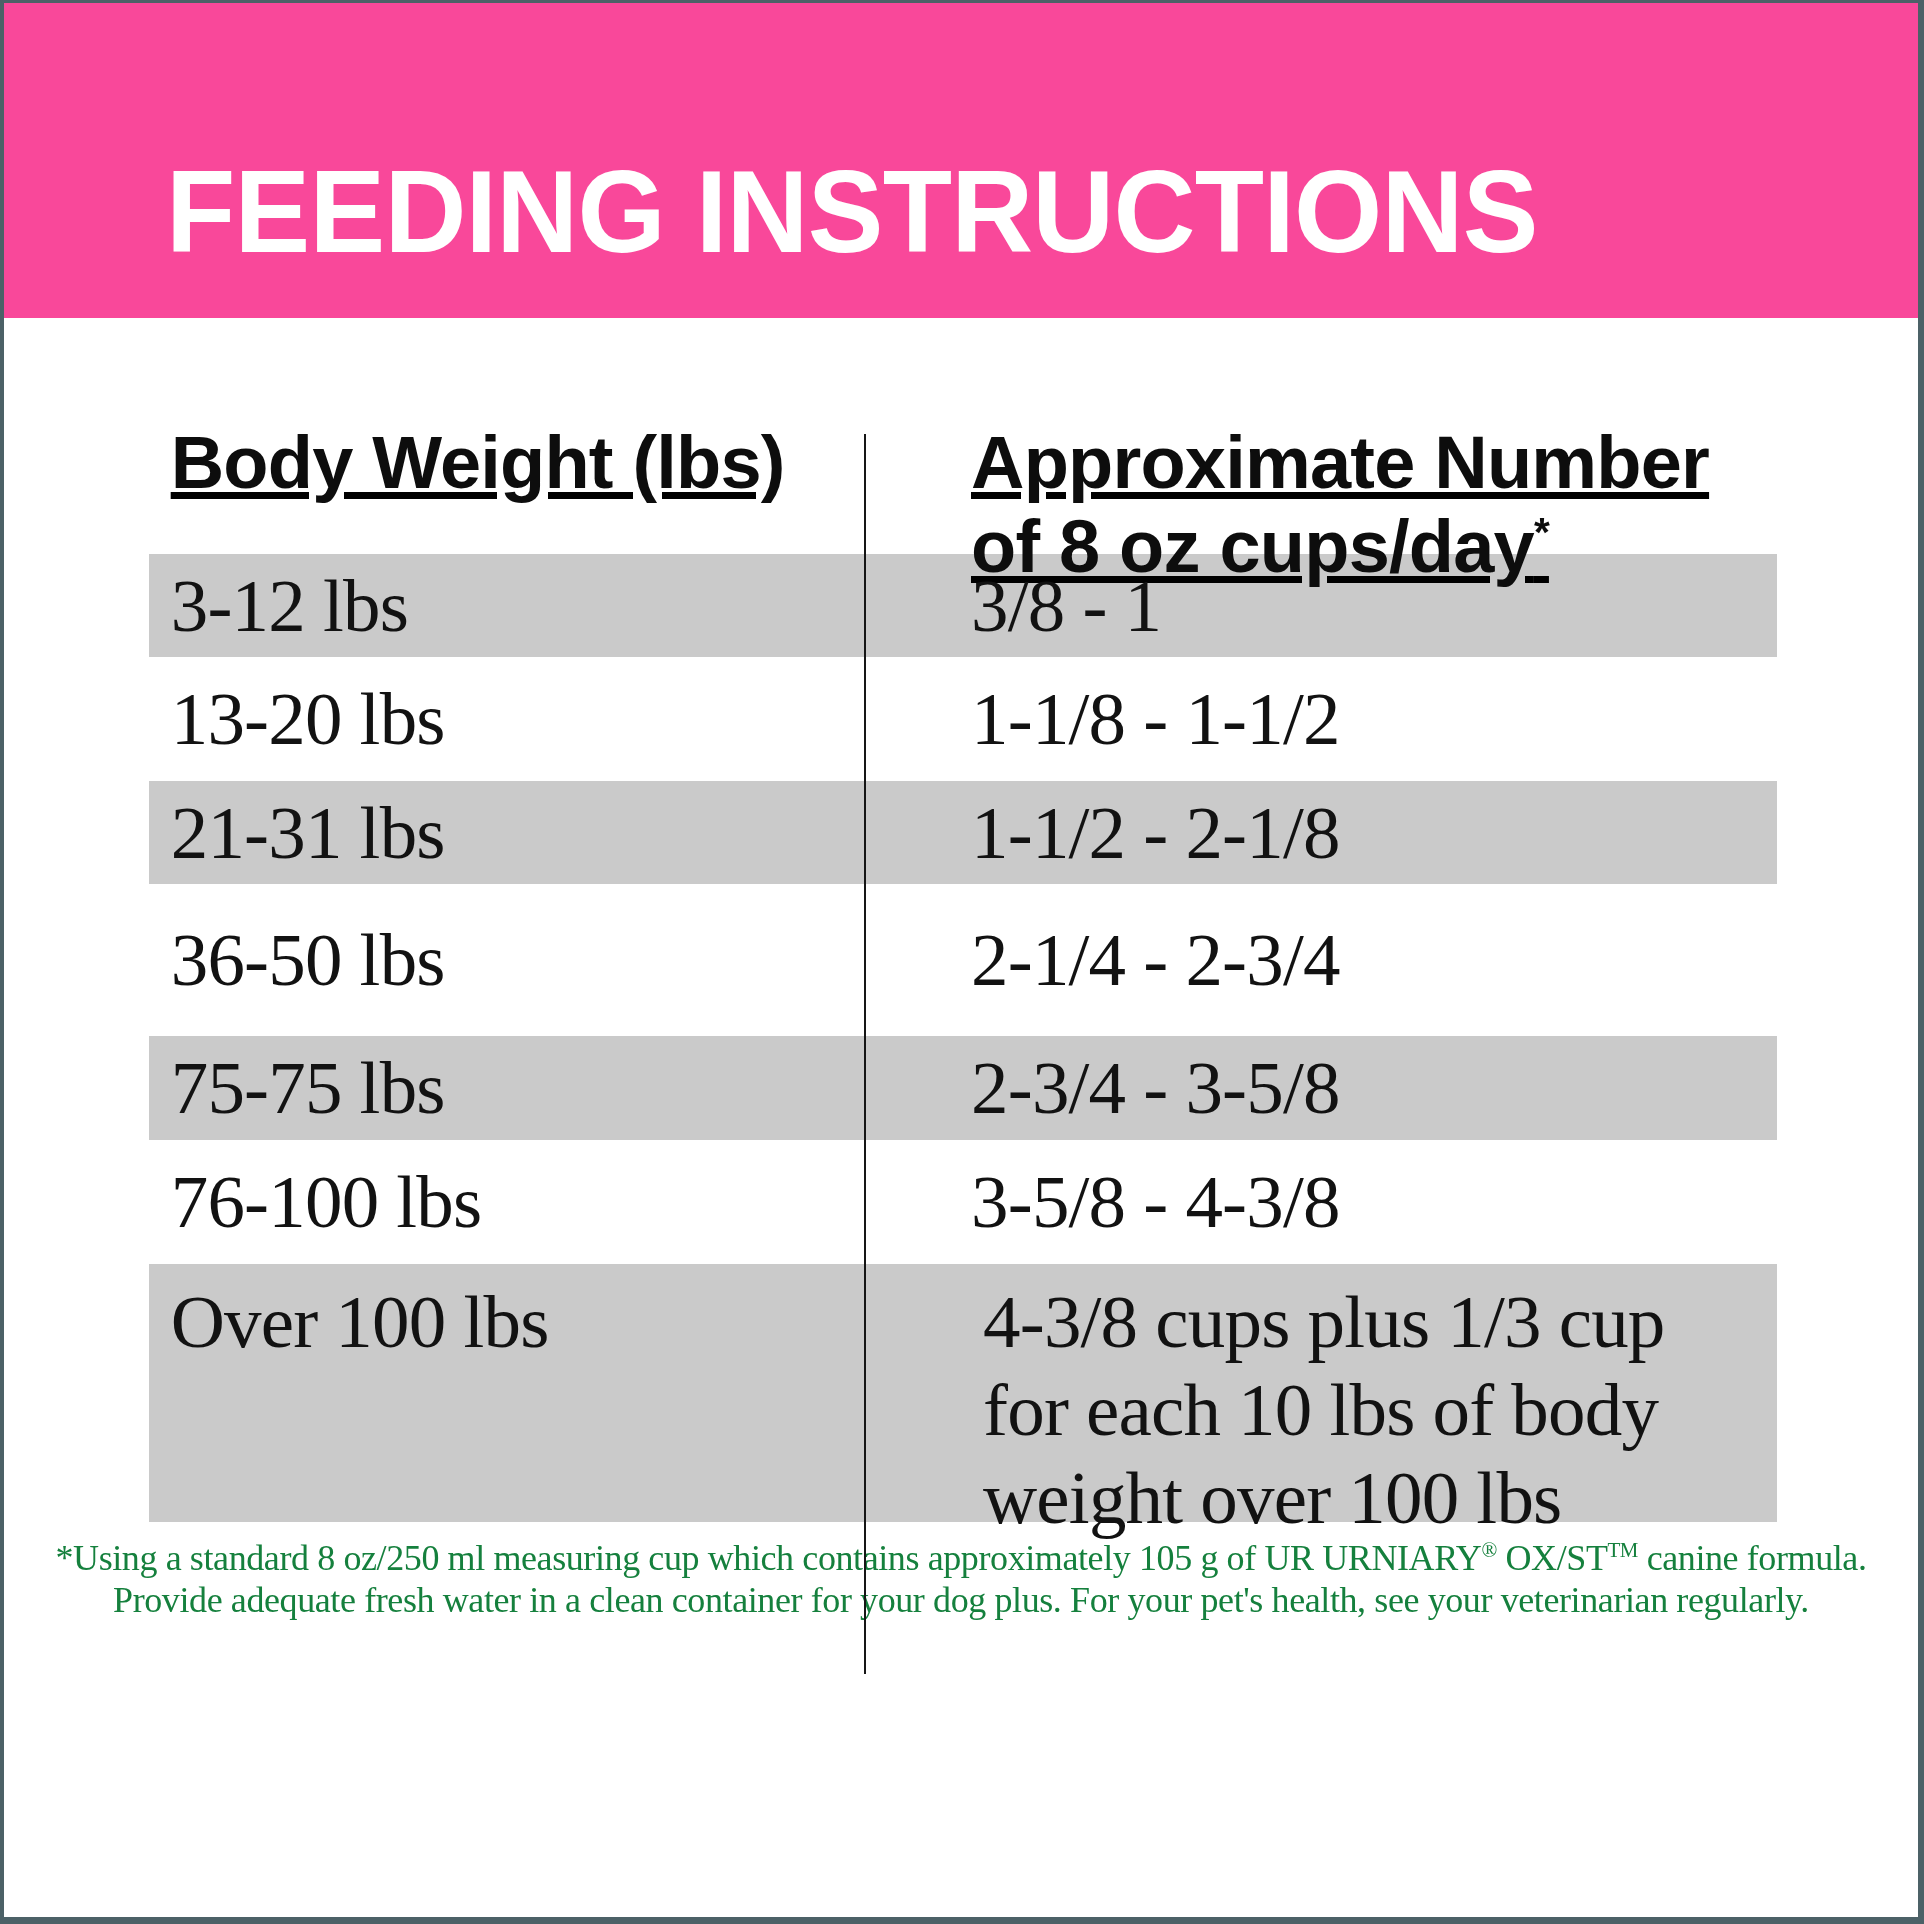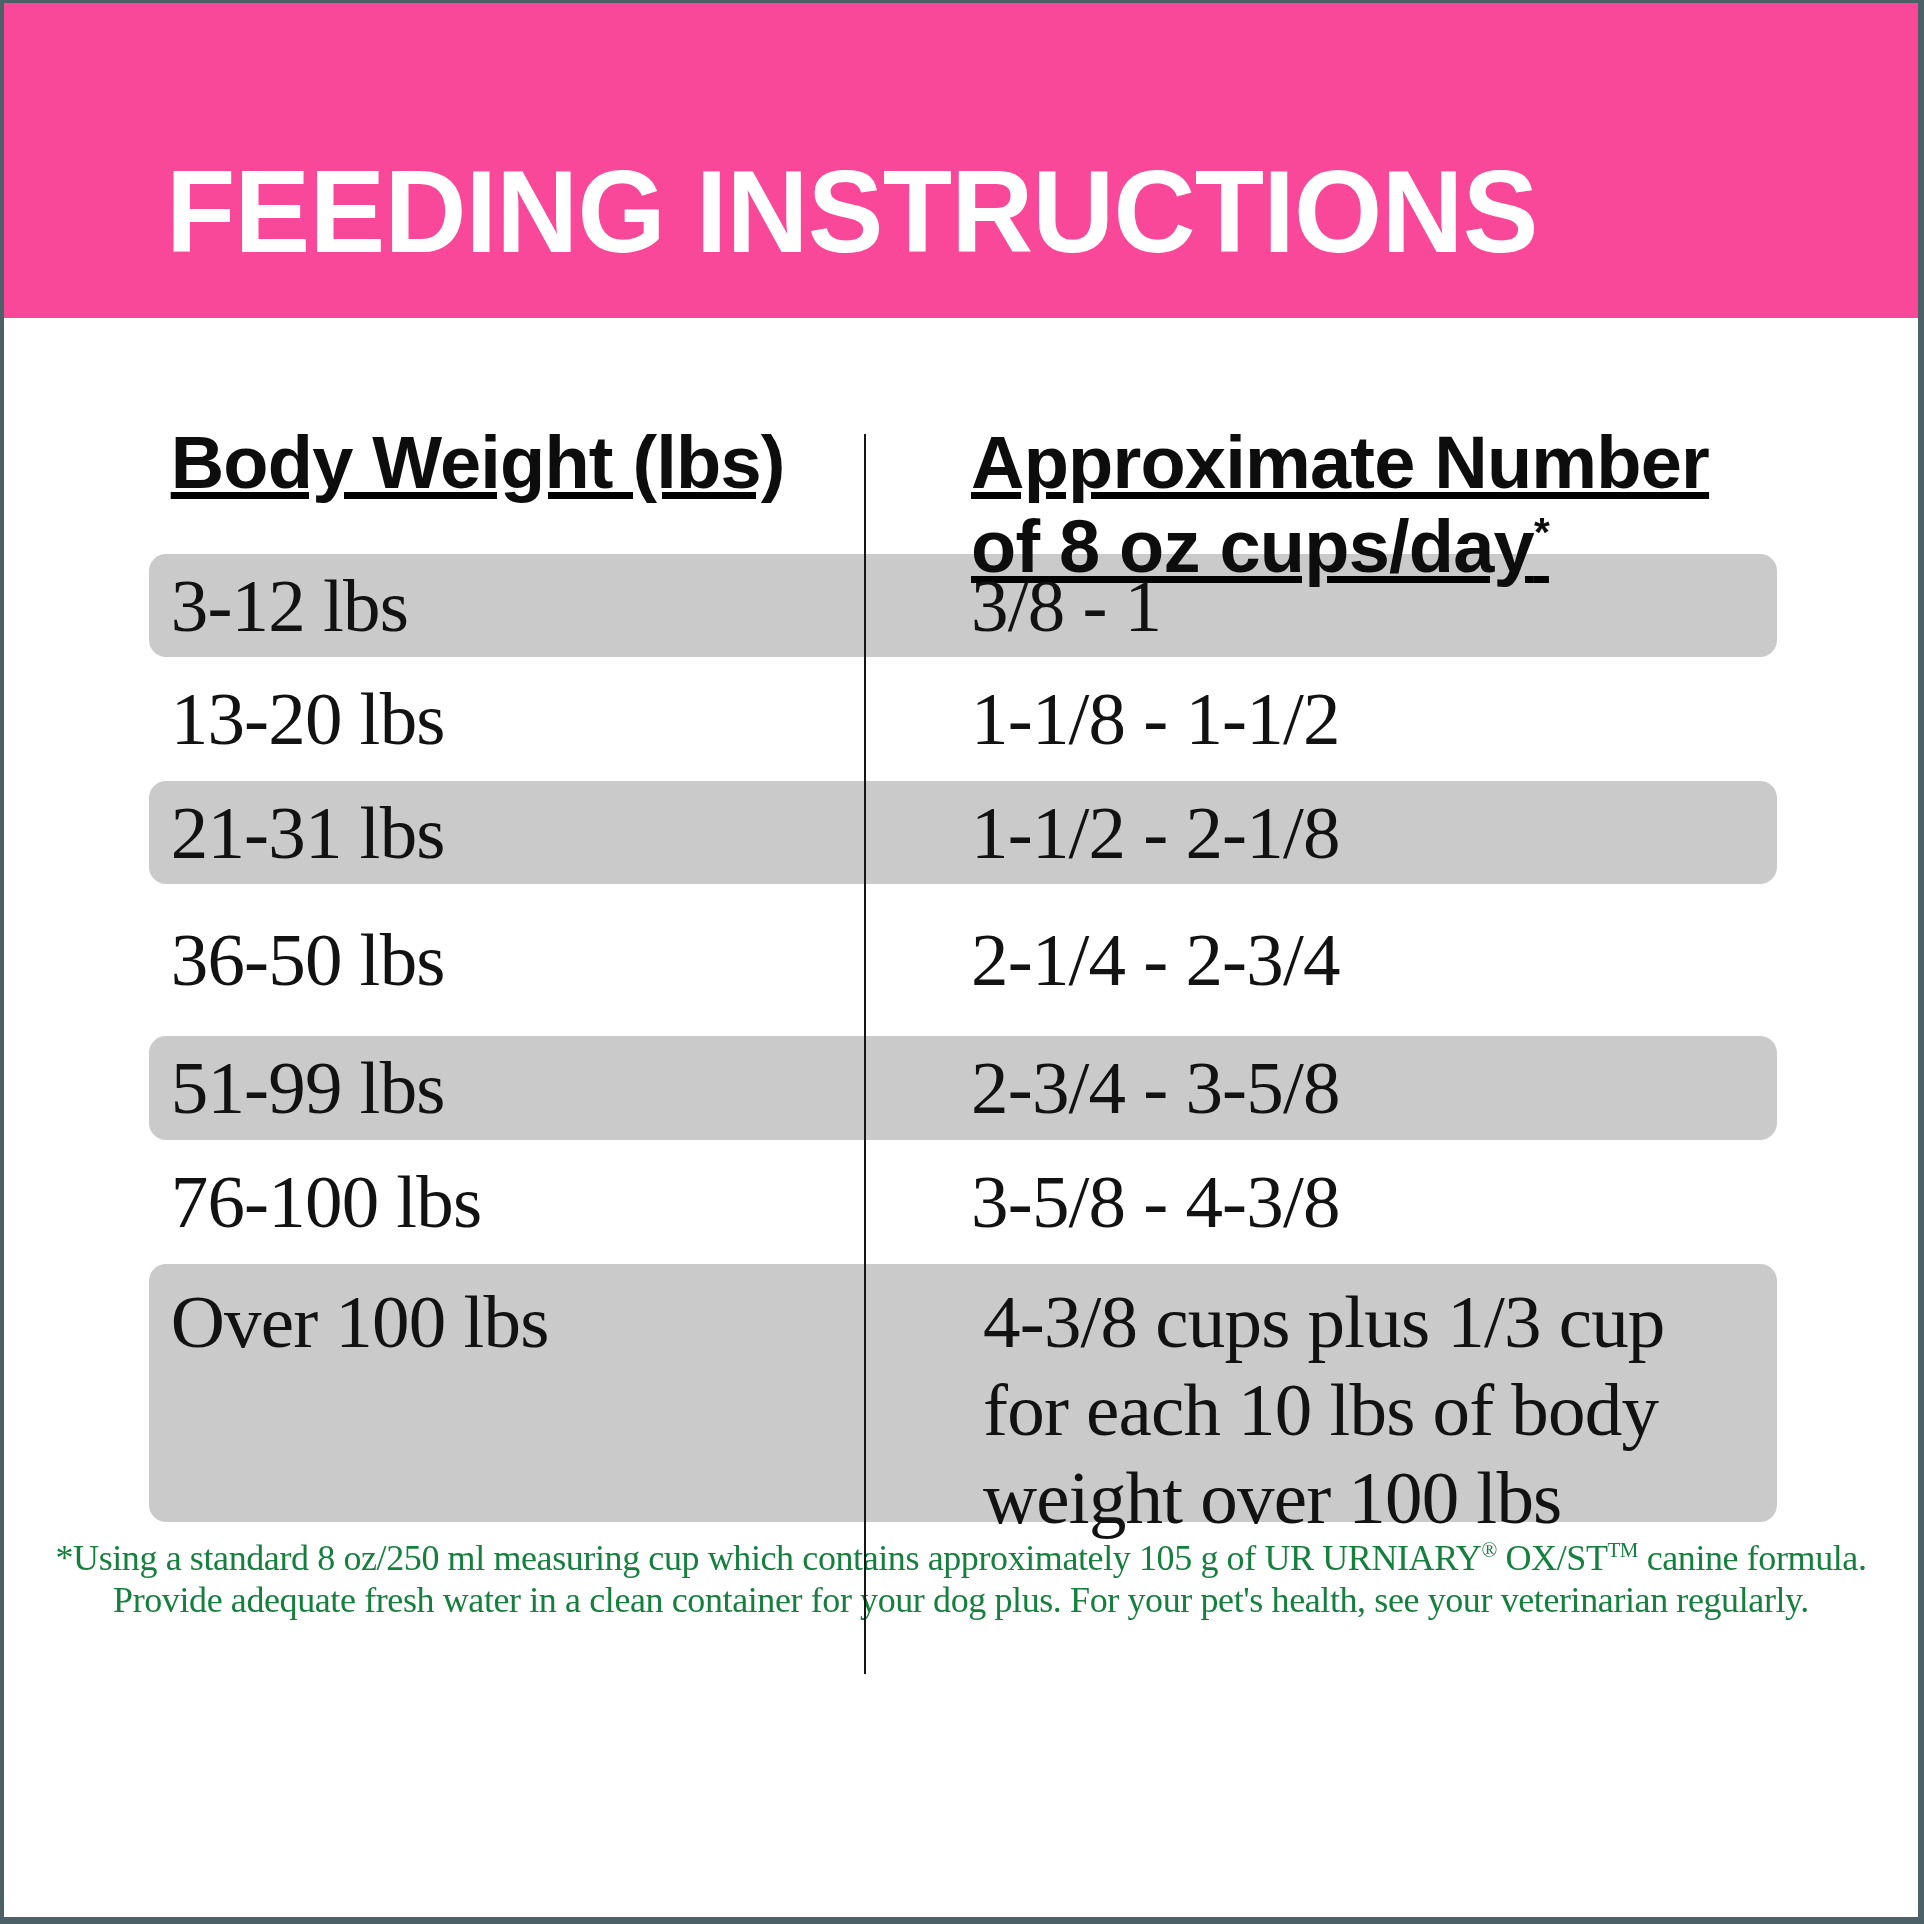--- a/index.html
+++ b/index.html
@@ -66,21 +66,21 @@
     color: #0d0d0d;
     letter-spacing: -0.8px;
   }
   .hdr-cell.c1 { padding-left: 21.7px; }
   .hdr-cell.c2 { padding-left: 107px; }
   .hdr-cell sup {
     font-size: 55%;
     vertical-align: super;
     line-height: 0;
   }
-  .row { align-items: stretch; border-radius: 17px; }
+  .row { align-items: stretch; }
   .row .cell {
     display: flex;
     align-items: center;
     font-family: "Liberation Serif", serif;
     font-size: 75px;
     letter-spacing: -0.8px;
     color: #121212;
     line-height: 1.17;
   }
   .row .c1 { padding-left: 21.7px; }
@@ -149,21 +149,21 @@
       <div class="cell c1">21-31 lbs</div>
       <div class="cell c2">1-1/2 - 2-1/8</div>
     </div>
 
     <div class="row h-white2">
       <div class="cell c1">36-50 lbs</div>
       <div class="cell c2">2-1/4 - 2-3/4</div>
     </div>
 
     <div class="row shaded h-gray2">
-      <div class="cell c1">51-99 lbs</div>
+      <div class="cell c1">75-75 lbs</div>
       <div class="cell c2">2-3/4 - 3-5/8</div>
     </div>
 
     <div class="row h-white">
       <div class="cell c1">76-100 lbs</div>
       <div class="cell c2">3-5/8 - 4-3/8</div>
     </div>
 
     <div class="row shaded h-last last">
       <div class="cell c1">Over 100 lbs</div>

